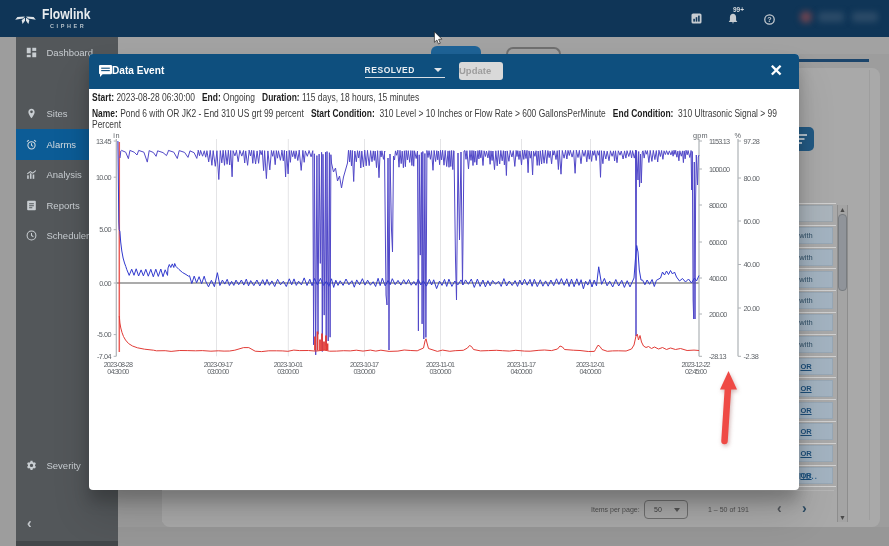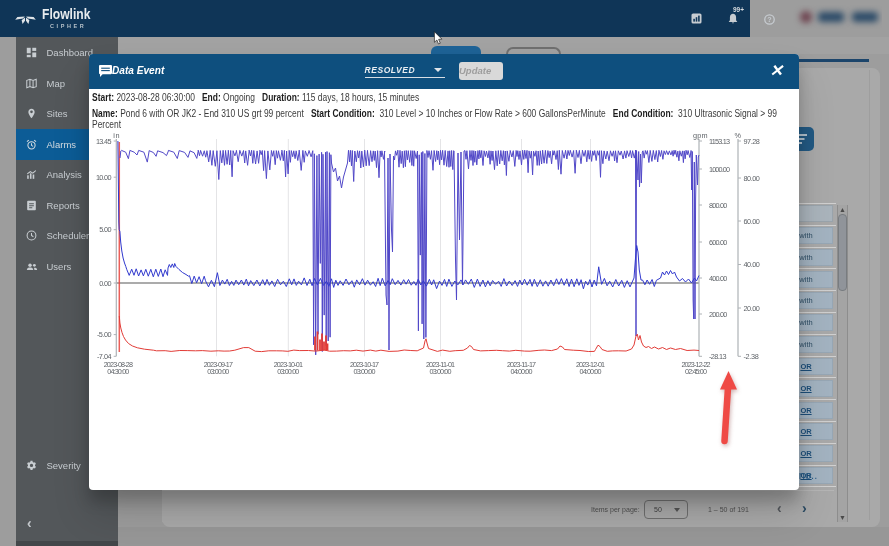--- a/index.html
+++ b/index.html
@@ -1,21 +1,21 @@
 <!DOCTYPE html>
 <html><head>
 <meta charset="utf-8">
 <style>
   * { margin:0; padding:0; box-sizing:border-box; }
   html,body { width:889px; height:546px; overflow:hidden; font-family:"Liberation Sans", sans-serif; }
   body { position:relative; background:#9d9d9d; }
   .abs { position:absolute; }
 
   
-  #topbar { position:absolute; left:0; top:0; width:750px; height:37px; background:#0f3557; z-index:30; }
+  #topbar { position:absolute; left:0; top:0; width:889px; height:37px; background:#0f3557; z-index:30; }
   #logoTxt { position:absolute; left:42px; top:5px; color:#e7ebee; font-size:15.5px; font-weight:bold; transform:scaleX(0.78); transform-origin:left top; white-space:nowrap; }
   #logoSub { position:absolute; left:50px; top:23px; color:#b6c1c9; font-size:5.5px; letter-spacing:2.6px; font-weight:bold; }
 
   
   #sidebar { position:absolute; left:16px; top:37px; width:102px; height:509px; background:#53575a; z-index:5; }
   .sitem { position:absolute; left:0; width:102px; height:31px; color:#c8cdd1; font-size:9.5px; }
   .sitem .lbl { position:absolute; left:30.5px; top:10px; line-height:11px; }
   .sitem svg { position:absolute; left:10px; top:10px; }
   #alarmsItem { background:#0c5c96; color:#d5dce1; }
   #sbBottom { position:absolute; left:0; bottom:0; width:102px; height:5.5px; background:#43474a; }
@@ -37,21 +37,21 @@
   .sbArrow { position:absolute; left:837px; width:11px; height:8px; color:#4a4a4a; font-size:7px; line-height:8px; text-align:center; z-index:3; }
   
   #pagRow { position:absolute; left:162px; top:490px; width:672px; height:32px; background:#a9a9a9; border-top:1px solid #b5b5b5; z-index:2; }
   #pagItems { position:absolute; left:591px; top:506px; font-size:7px; color:#4f4f4f; z-index:2; }
   #pagSel { position:absolute; left:644px; top:500px; width:44px; height:19px; border:1px solid #6f6f6f; border-radius:4px; font-size:7px; color:#3f3f3f; z-index:2; }
   #pagRange { position:absolute; left:708px; top:506px; font-size:7px; color:#4f4f4f; z-index:2; }
   .pagChev { position:absolute; top:500px; font-size:14px; color:#55595e; z-index:2; font-weight:bold; }
 
   
   #modal { position:absolute; left:88.5px; top:54px; width:710px; height:435.5px; background:#ffffff; border-radius:4px; box-shadow:0 11px 15px rgba(0,0,0,0.2), 0 24px 38px rgba(0,0,0,0.14); z-index:20; }
-  #mhead { position:absolute; left:0; top:0; width:710px; height:34.5px; background:#0e4f7e; border-radius:4px 4px 0 0;font-style:italic; }
+  #mhead { position:absolute; left:0; top:0; width:710px; height:34.5px; background:#0e4f7e; border-radius:4px 4px 0 0; }
   #mtitle { position:absolute; left:23px; top:9.5px; color:#fff; font-size:11px; font-weight:bold; transform:scaleX(0.92); transform-origin:left top; white-space:nowrap; }
   #resolved { position:absolute; left:276px; top:11px; width:80px; height:12.5px; color:#e9eef2; font-size:8.5px; font-weight:bold; letter-spacing:0.55px; border-bottom:1.5px solid #d7dee4; }
   #resolved .caret { position:absolute; right:3px; top:3px; width:0; height:0; border-left:4px solid transparent; border-right:4px solid transparent; border-top:4.5px solid #dfe5ea; }
   #updateBtn { position:absolute; left:370.5px; top:8.3px; width:44px; height:17.6px; background:#d9d9d9; border-radius:3px; color:#9d9d9d; font-size:9.5px; font-weight:bold; text-align:left; line-height:17.6px; }
   #mclose { position:absolute; left:681px; top:7px; color:#fff; font-size:16px; font-weight:bold; }
   #minfo { position:absolute; left:3.5px; top:38.3px; width:840px; font-size:10px; color:#3a3a3a; transform:scaleX(0.845); transform-origin:left top; }
   #minfo b { color:#1d1d1d; }
   #minfo .p1 { line-height:11px; }
   #minfo .p2 { margin-top:4.3px; line-height:11.3px; }
 </style>
@@ -97,26 +97,20 @@
 <div id="sidebar">
   <div class="sitem" style="top:0px">
       <svg width="11" height="11" viewBox="0 0 14 14" fill="#c8cdd1">
         <rect x="1" y="1" width="5" height="7"></rect>
         <rect x="8" y="1" width="5" height="4"></rect>
         <rect x="8" y="7" width="5" height="6"></rect>
         <rect x="1" y="10" width="5" height="3"></rect>
       </svg>
       <span class="lbl">Dashboard</span>
     </div>
-  <div class="sitem" style="top:30.5px">
-      <svg width="11" height="11" viewBox="0 0 14 14">
-        <path fill="none" stroke="#c8cdd1" stroke-width="1.3" d="M1 3 L5 1.5 L9 3 L13 1.5 L13 11 L9 12.5 L5 11 L1 12.5 Z M5 1.5 L5 11 M9 3 L9 12.5"></path>
-      </svg>
-      <span class="lbl">Map</span>
-    </div>
   <div class="sitem" style="top:61px">
       <svg width="11" height="11" viewBox="0 0 14 14">
         <path fill="#c8cdd1" d="M7 1 C 4.6 1 3 2.8 3 5 C 3 8 7 13 7 13 C 7 13 11 8 11 5 C 11 2.8 9.4 1 7 1 Z M 7 6.6 A 1.7 1.7 0 1 1 7 3.2 A 1.7 1.7 0 1 1 7 6.6 Z"></path>
       </svg>
       <span class="lbl">Sites</span>
     </div>
   <div class="sitem" id="alarmsItem" style="top:91.5px">
       <svg width="11" height="11" viewBox="0 0 14 14">
         <g fill="none" stroke="#d5dce1" stroke-width="1.3">
           <circle cx="7" cy="8" r="4.6"></circle>
@@ -144,31 +138,20 @@
       <span class="lbl">Reports</span>
     </div>
   <div class="sitem" style="top:183px">
       <svg width="11" height="11" viewBox="0 0 14 14">
         <g fill="none" stroke="#c8cdd1" stroke-width="1.3">
           <circle cx="7" cy="7" r="5.6"></circle>
           <path d="M7 3.8 L7 7 L9.4 8.6"></path>
         </g>
       </svg>
       <span class="lbl">Scheduler</span>
-    </div>
-  <div class="sitem" style="top:213.5px">
-      <svg width="12" height="11" viewBox="0 0 15 14">
-        <g fill="#c8cdd1">
-          <circle cx="5" cy="5.5" r="2.2"></circle>
-          <circle cx="10.5" cy="5.5" r="1.8"></circle>
-          <path d="M1 11 C1 8.8 3 8.2 5 8.2 C7 8.2 9 8.8 9 11 L9 11.6 L1 11.6 Z"></path>
-          <path d="M10 11.6 L14 11.6 L14 11 C14 9.2 12.4 8.6 10.9 8.6 C10.5 8.6 10.1 8.7 9.7 8.8 C10.3 9.4 10.6 10.1 10.6 11 Z"></path>
-        </g>
-      </svg>
-      <span class="lbl">Users</span>
     </div>
   <div class="sitem" style="top:412.5px">
       <svg width="11" height="11" viewBox="0 0 14 14">
         <path fill="#c8cdd1" d="M11.4 7.7 C11.5 7.2 11.5 6.6 11.4 6.1 L12.7 5.1 L11.4 2.9 L9.9 3.5 C9.5 3.1 9 2.8 8.5 2.6 L8.3 1 L5.7 1 L5.5 2.6 C5 2.8 4.5 3.1 4.1 3.5 L2.6 2.9 L1.3 5.1 L2.6 6.1 C2.5 6.6 2.5 7.2 2.6 7.7 L1.3 8.7 L2.6 10.9 L4.1 10.3 C4.5 10.7 5 11 5.5 11.2 L5.7 12.8 L8.3 12.8 L8.5 11.2 C9 11 9.5 10.7 9.9 10.3 L11.4 10.9 L12.7 8.7 Z M7 9 A 2.1 2.1 0 1 1 7 4.8 A 2.1 2.1 0 1 1 7 9 Z"></path>
       </svg>
       <span class="lbl">Severity</span>
     </div>
   <div class="abs" style="left:11px;top:478px;color:#c3c7cb;font-size:14px;font-weight:bold;">‹</div>
   <div id="sbBottom"></div>
 </div>

